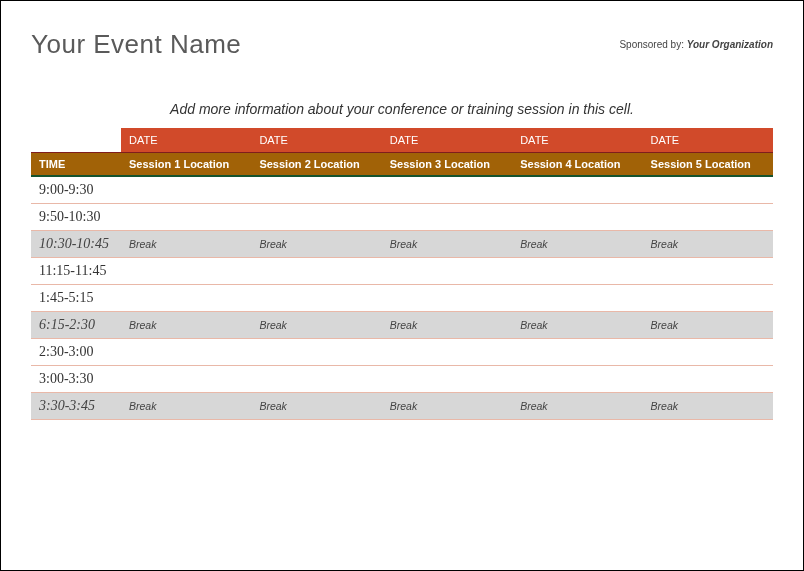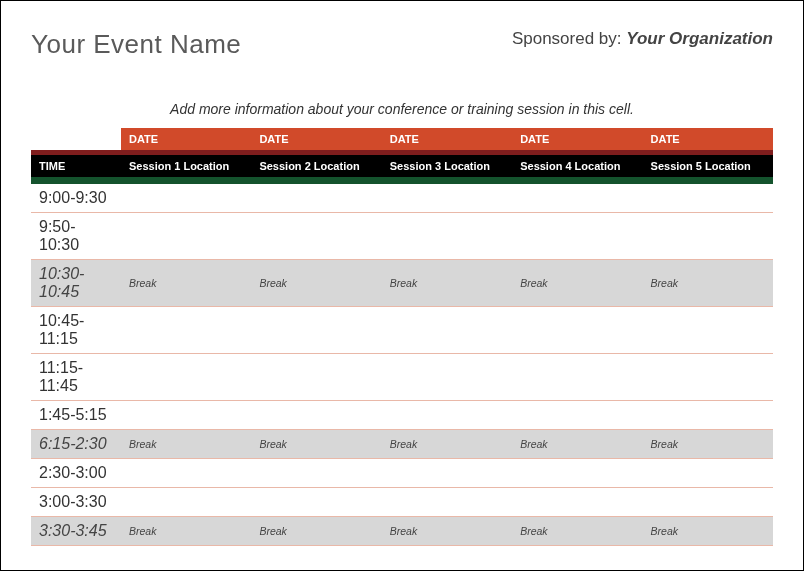--- a/index.html
+++ b/index.html
@@ -10,31 +10,31 @@
     height: 571px;
     border: 1px solid #000;
     position: relative;
   }
   .page {
     padding: 28px 30px 20px 30px;
   }
   .header {
     display: flex;
     justify-content: space-between;
-    align-items: flex-start;
+    align-items: center;
     margin-bottom: 8px;
   }
   .event-name {
     font-size: 26px;
     font-weight: 300;
     color: #5a5a5a;
     letter-spacing: 0.5px;
   }
   .sponsored {
-    font-size: 17px;
+    font-size: 10px;
     color: #444;
   }
   .sponsored .label { font-style: normal; }
   .sponsored .org { font-style: italic; font-weight: 600; }
   .subtitle-row {
     text-align: center;
     margin: 40px 0 10px 0;
   }
   .subtitle {
     font-size: 14px;
@@ -51,46 +51,46 @@
   table.schedule th, table.schedule td {
     text-align: left;
     padding: 5px 8px;
     vertical-align: middle;
     height: 24px;
   }
   
   tr.row-date td {
     background: #d14a2a;
     color: #fff;
-    font-weight: 700;
-    border-bottom: 5px solid #7f1d1d;
+    font-weight: 400;
+    border-bottom: 1px solid #7f1d1d;
   }
   tr.row-date td.time-date-blank {
     background: #fff;
   }
   
   tr.row-loc td {
-    background: #000000;
+    background: #a16207;
     color: #fff;
     font-weight: 600;
-    border-bottom: 7px solid #14532d;
+    border-bottom: 2px solid #14532d;
   }
   tr.row-loc td.time-head {
     font-weight: 700;
   }
   
   tr.body-row td {
     border-bottom: 1px solid #e9b8a8;
     font-size: 10.5px;
     color: #333;
     height: 27px;
   }
   tr.body-row td.time-cell {
-    font-family: Liberation Sans, sans-serif;
-    font-size: 16px;
+    font-family: Liberation Serif, serif;
+    font-size: 14px;
     color: #333;
   }
   tr.body-row.shaded td {
     background: #d7d7d7;
     font-style: italic;
     color: #444;
   }
   tr.body-row.shaded td.time-cell {
     font-style: italic;
   }
@@ -154,28 +154,20 @@
         </tr>
         <tr class="body-row shaded">
           <td class="time-cell">10:30-10:45</td>
           <td>Break</td>
           <td>Break</td>
           <td>Break</td>
           <td>Break</td>
           <td>Break</td>
         </tr>
         <tr class="body-row">
-          <td class="time-cell">10:45-11:15</td>
-          <td></td>
-          <td></td>
-          <td></td>
-          <td></td>
-          <td></td>
-        </tr>
-        <tr class="body-row">
           <td class="time-cell">11:15-11:45</td>
           <td></td>
           <td></td>
           <td></td>
           <td></td>
           <td></td>
         </tr>
         <tr class="body-row">
           <td class="time-cell">1:45-5:15</td>
           <td></td>

